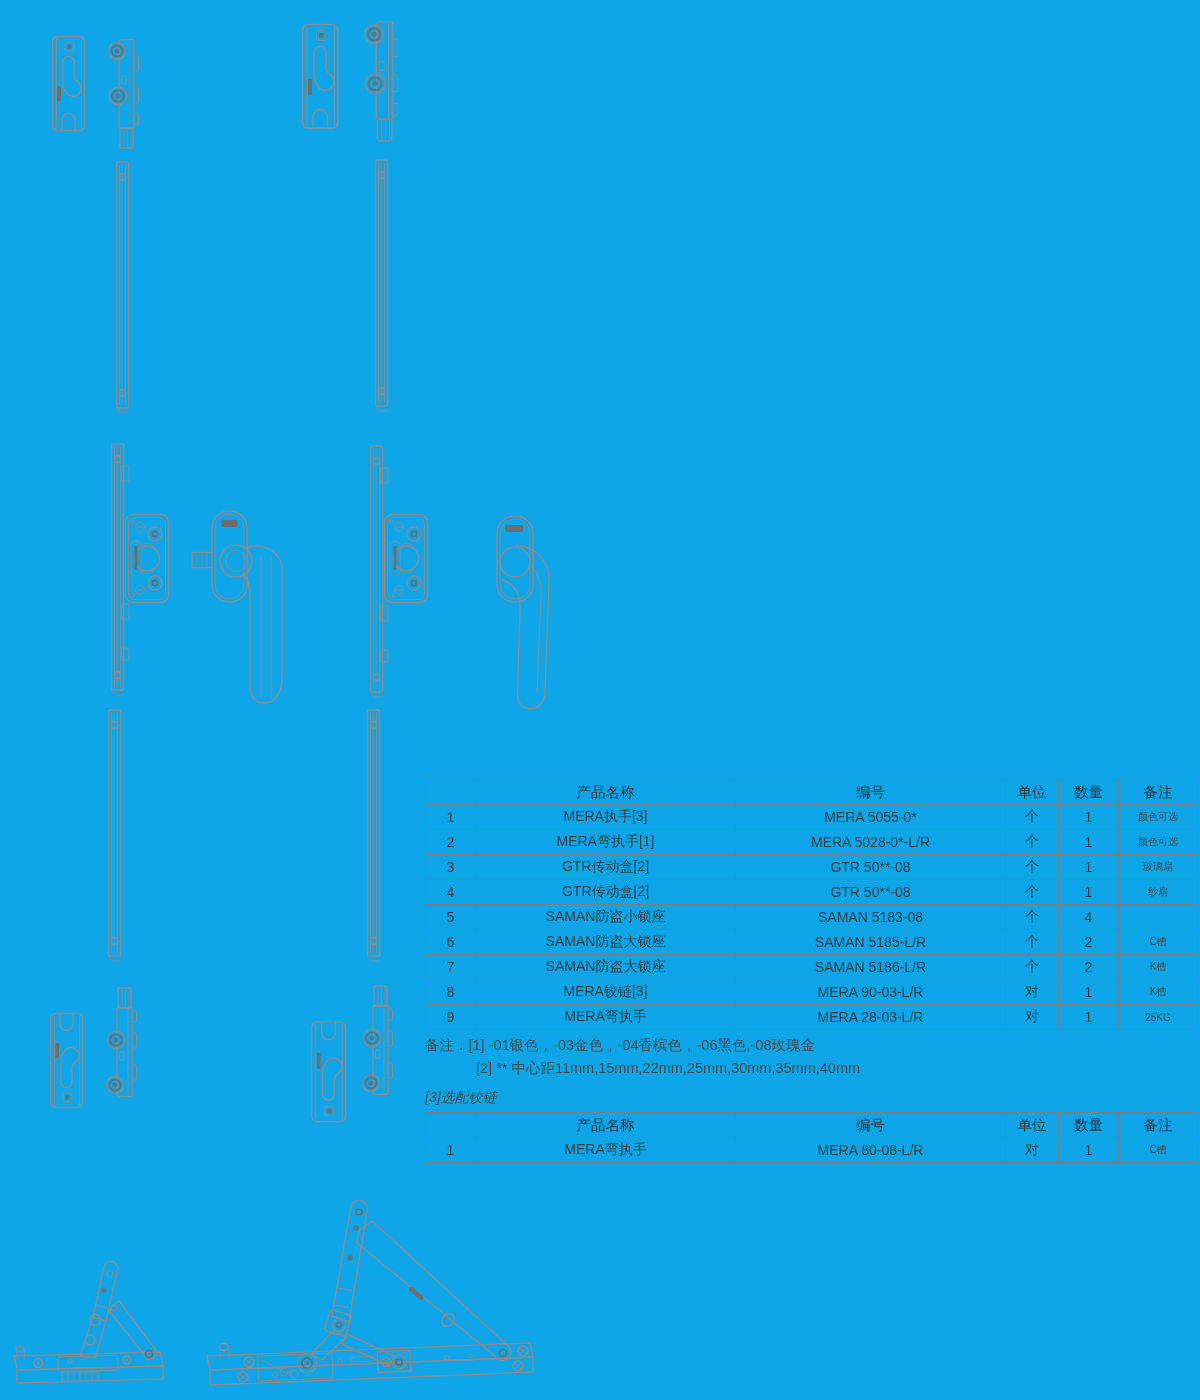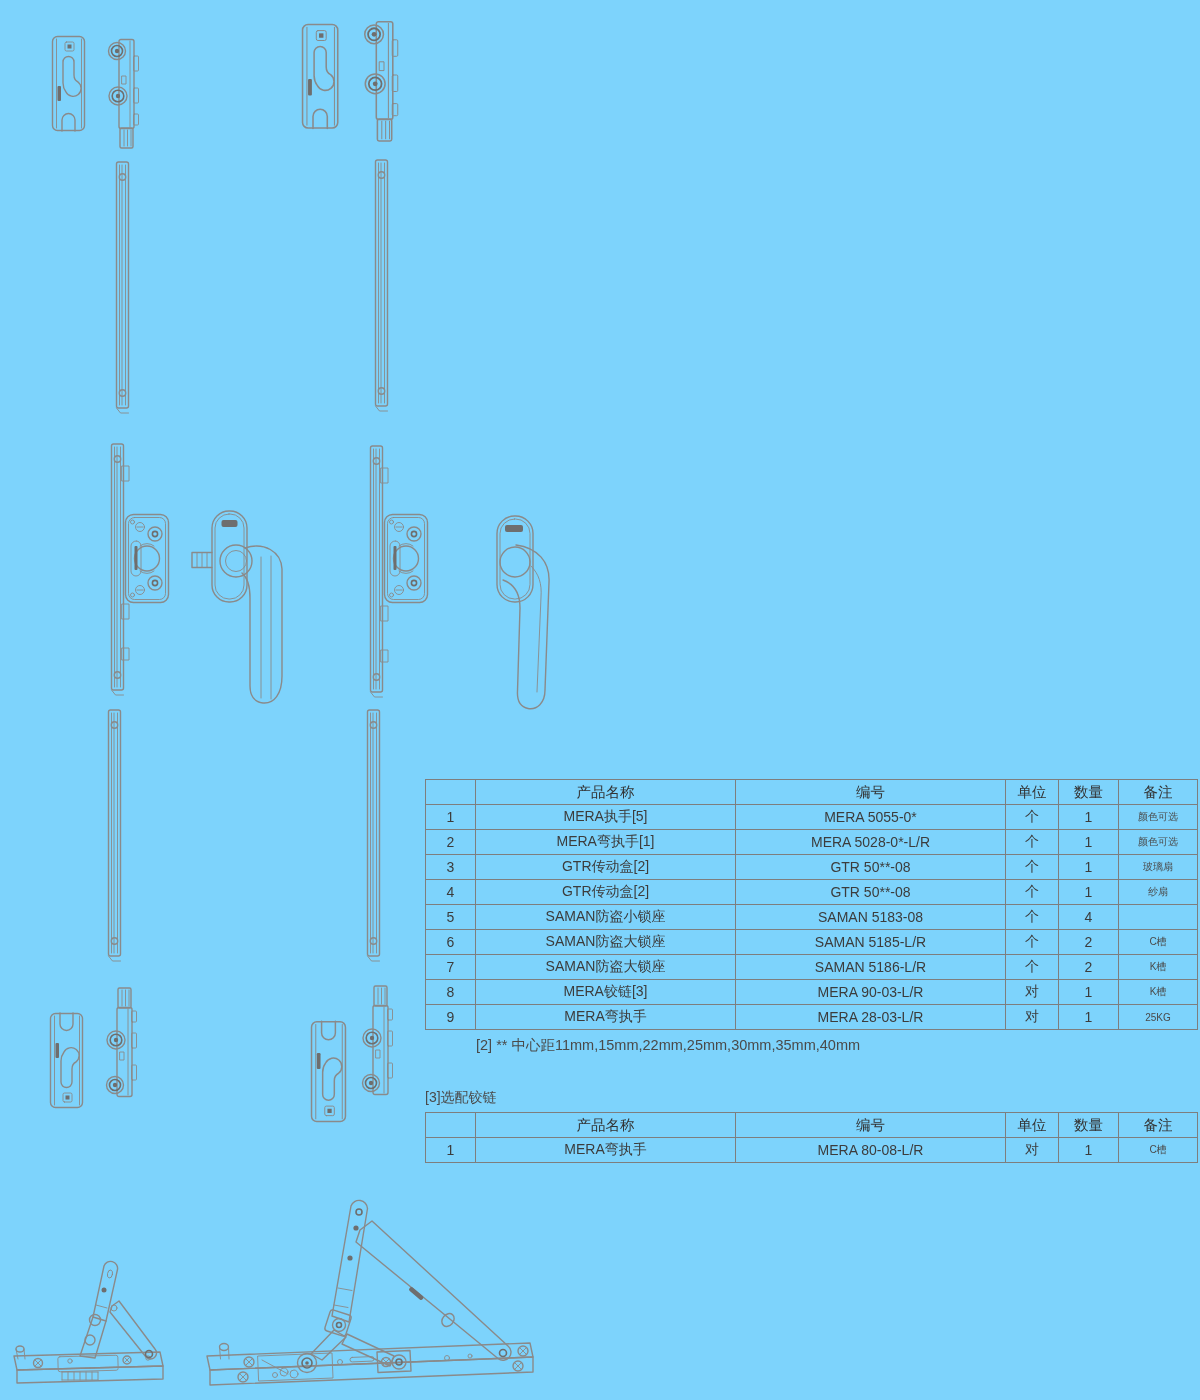--- a/index.html
+++ b/index.html
@@ -1,37 +1,37 @@
 <!DOCTYPE html>
 <html><head>
 <meta charset="utf-8">
 <style>
   html,body{margin:0;padding:0;background:#ffffff;}
-  #page{position:relative;width:1200px;height:1400px;background:#7dd3fc;overflow:hidden;
+  #page{position:relative;width:1200px;height:1400px;background:#0ea5e9;overflow:hidden;
         font-family:"Liberation Sans","DejaVu Sans",sans-serif;color:#3f3f3f;}
   svg.art{position:absolute;left:0;top:0;}
   .ln{fill:none;stroke:#8a8a8a;stroke-width:1.4;stroke-linecap:round;stroke-linejoin:round;}
   .thin{stroke-width:0.9;}
   .lnd{fill:none;stroke:#6e6e6e;stroke-width:1.6;}
   .fd{fill:#6e6e6e;stroke:none;}
 
   table.tbl{position:absolute;border-collapse:collapse;table-layout:fixed;width:772px;
             font-size:14px;color:#3c3c3c;}
   .tbl th,.tbl td{border:1px solid #7e7e7e;height:24px;padding:0 2px;text-align:center;
             font-weight:normal;overflow:hidden;white-space:nowrap;}
   .tbl th{font-size:14.5px;color:#333;}
   .tbl td.remark{font-size:10px;color:#4a4a4a;border-radius:8px;}
   .tbl col.c0{width:50px}.tbl col.c1{width:260px}.tbl col.c2{width:270px}
   .tbl col.c3{width:53px}.tbl col.c4{width:60px}.tbl col.c5{width:79px}
   #tbl1{left:425px;top:779px;}
   #tbl2{left:425px;top:1112px;}
 
   .notes{position:absolute;left:425px;top:1034px;font-size:14.5px;color:#4a4a4a;line-height:23px;}
   .notes .l2{margin-left:51px;}
-  .opt-label{position:absolute;left:425px;top:1089px;font-size:14px;color:#4a4a4a;}
+  .opt-label{position:absolute;left:425px;top:1089px;font-size:14px;color:#4a4a4a;font-style:italic;}
 </style>
 </head>
 <body>
 
 <div id="page">
 
   <svg class="art" width="1200" height="1400" viewBox="0 0 1200 1400" xmlns="http://www.w3.org/2000/svg" xmlns:xlink="http://www.w3.org/1999/xlink">
     <defs>
 
       <g id="sym-keeper">
@@ -238,21 +238,21 @@
           <th>产品名称</th>
           <th>编号</th>
           <th>单位</th>
           <th>数量</th>
           <th>备注</th>
         </tr>
       </thead>
       <tbody>
         <tr>
           <td>1</td>
-          <td>MERA执手[5]</td>
+          <td>MERA执手[3]</td>
           <td>MERA 5055-0*</td>
           <td>个</td>
           <td>1</td>
           <td class="remark">颜色可选</td>
         </tr>
         <tr>
           <td>2</td>
           <td>MERA弯执手[1]</td>
           <td>MERA 5028-0*-L/R</td>
           <td>个</td>
@@ -312,20 +312,21 @@
           <td>MERA弯执手</td>
           <td>MERA 28-03-L/R</td>
           <td>对</td>
           <td>1</td>
           <td class="remark">25KG</td>
         </tr>
       </tbody>
     </table>
 
   <div class="notes">
+    <div>备注：[1] -01银色，-03金色，-04香槟色，-06黑色,-08玫瑰金</div>
     <div class="l2">[2] ** 中心距11mm,15mm,22mm,25mm,30mm,35mm,40mm</div>
   </div>
 
   <div class="opt-label">[3]选配铰链</div>
   <table id="tbl2" class="tbl">
       <colgroup>
         <col class="c0">
         <col class="c1">
         <col class="c2">
         <col class="c3">

